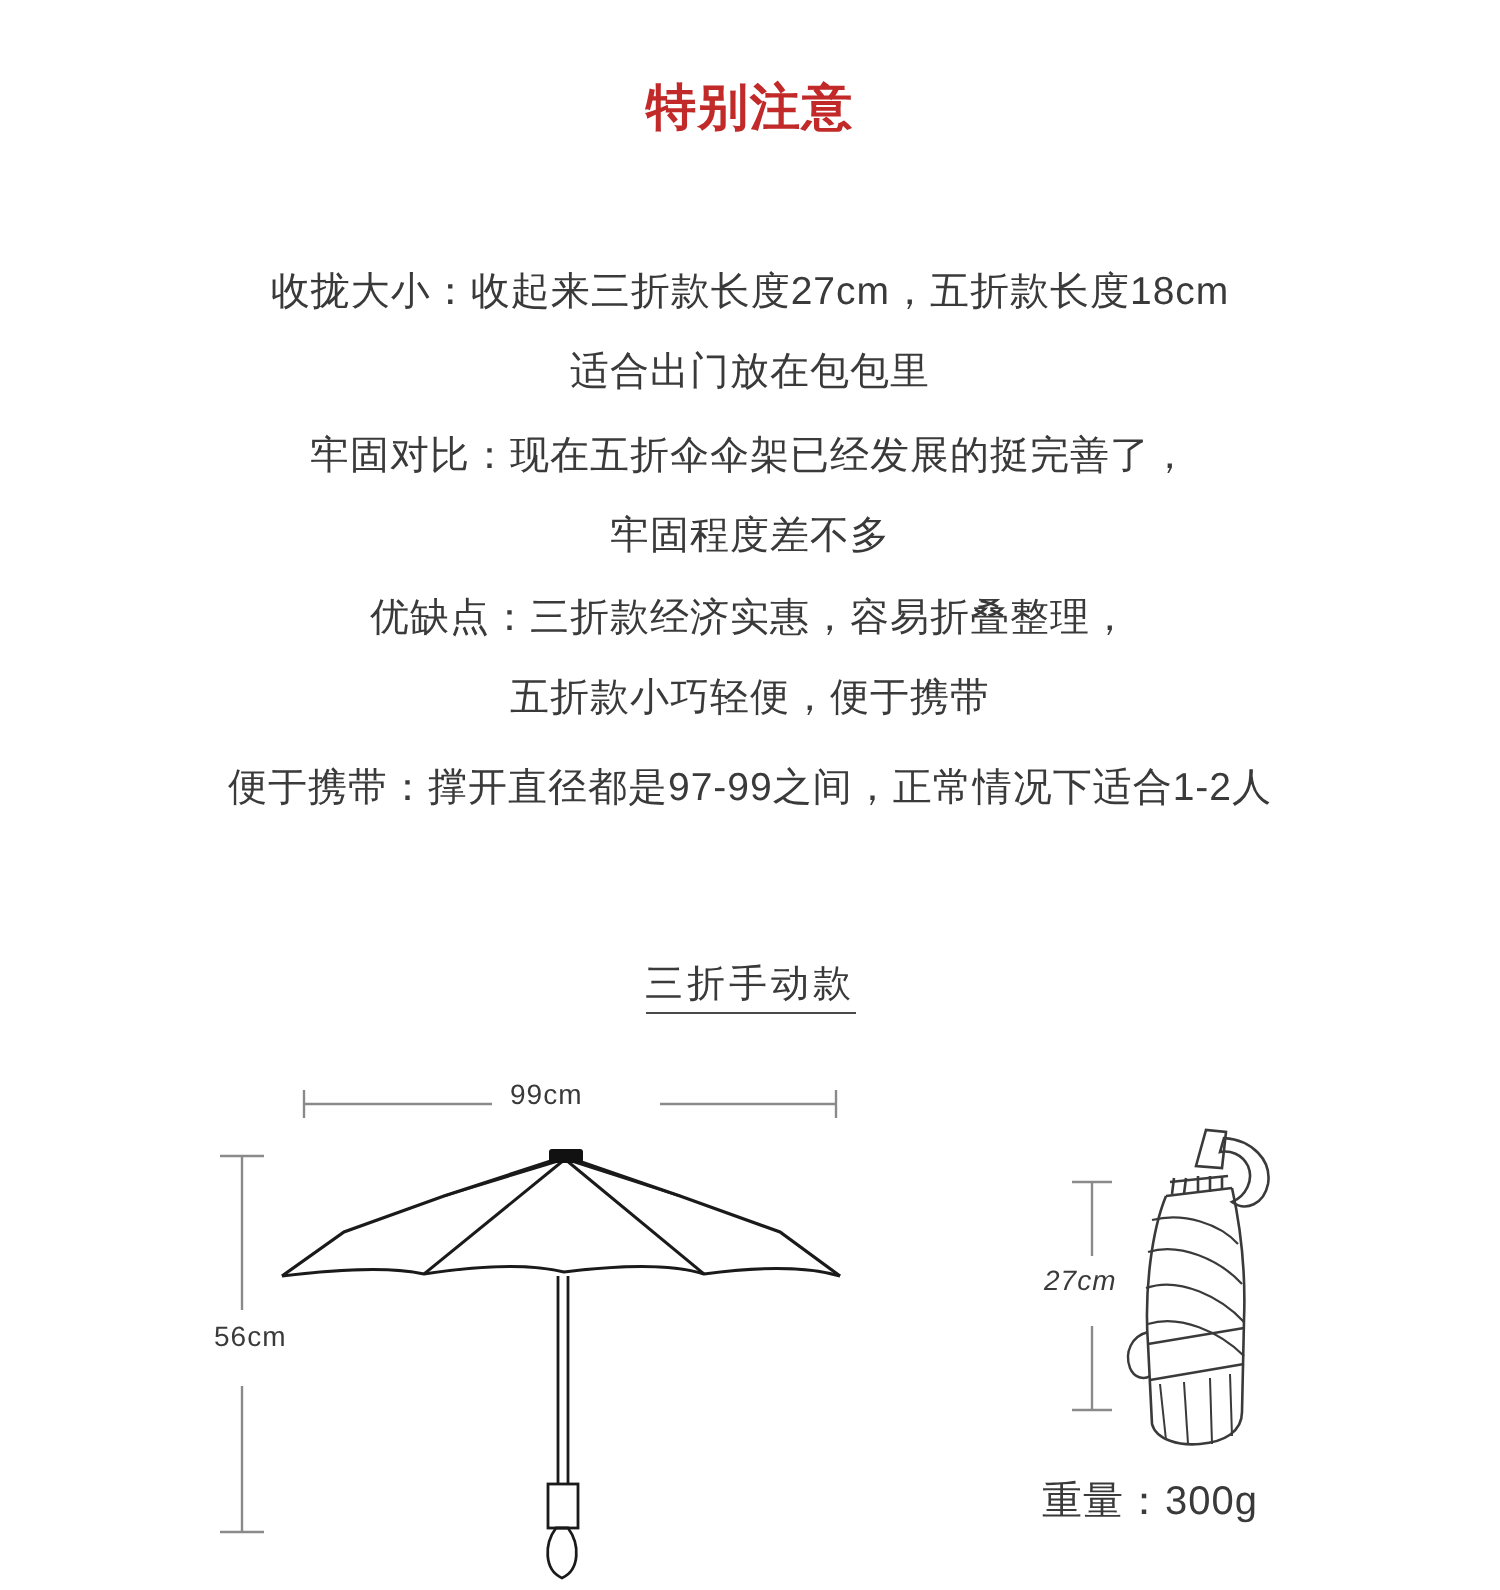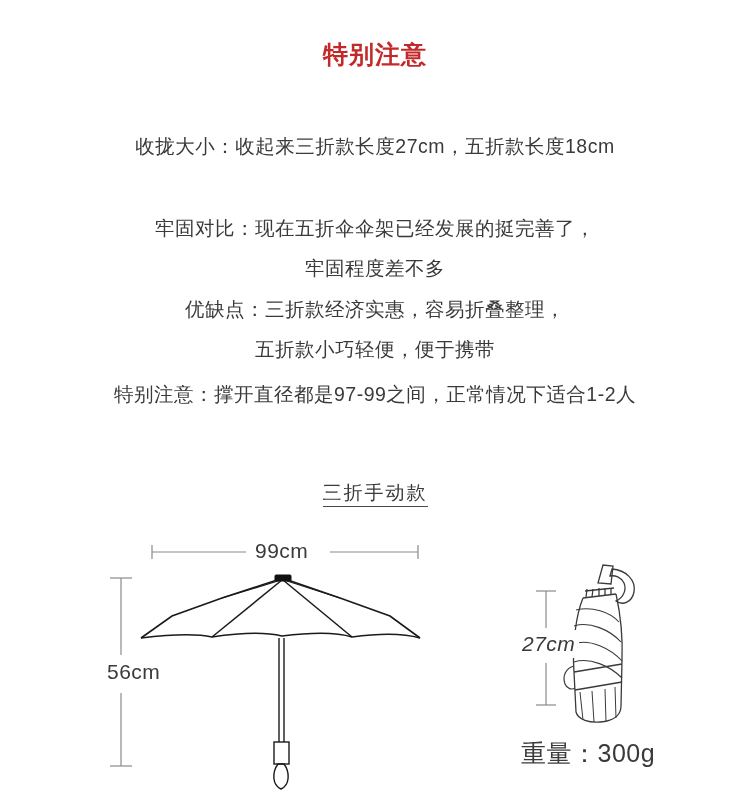--- a/index.html
+++ b/index.html
@@ -77,21 +77,21 @@
   .diagram {
     position: absolute;
     top: 0;
     left: 0;
     width: 750px;
     height: 795px;
     pointer-events: none;
   }
   .dim-label {
     position: absolute;
-    font-size: 21px;
+    font-size: 14px;
     color: #3a3a3a;
     letter-spacing: 0.5px;
     background: #ffffff;
     white-space: nowrap;
   }
   #label-99 {
     top: 539px;
     left: 248px;
     padding: 0 7px;
   }
@@ -103,47 +103,48 @@
   }
   #label-27 {
     top: 630px;
     left: 518px;
     padding: 2px 4px;
     font-style: italic;
   }
   #label-weight {
     top: 737px;
     left: 521px;
-    font-size: 25px;
+    font-size: 20px;
     letter-spacing: 0.5px;
   }
 </style>
 </head>
 <body>
 
 <div class="page">
 
   <div class="title">特别注意</div>
 
   <div class="body-block" id="block0">
     <div class="body-line">收拢大小：收起来三折款长度27cm，五折款长度18cm</div>
+    <div class="body-line">适合出门放在包包里</div>
   </div>
 
   <div class="body-block" id="block2">
     <div class="body-line">优缺点：三折款经济实惠，容易折叠整理，</div>
     <div class="body-line">五折款小巧轻便，便于携带</div>
   </div>
 
   <div class="body-block" id="block1">
     <div class="body-line">牢固对比：现在五折伞伞架已经发展的挺完善了，</div>
     <div class="body-line">牢固程度差不多</div>
   </div>
 
   <div class="body-block" id="block3">
-    <div class="body-line">特别注意：撑开直径都是97-99之间，正常情况下适合1-2人</div>
+    <div class="body-line">便于携带：撑开直径都是97-99之间，正常情况下适合1-2人</div>
   </div>
 
   <div class="section-heading">
     <span class="u">三折手动款</span>
   </div>
 
   <svg class="diagram" width="750" height="795" viewBox="0 0 750 795">
 
     <g stroke="#8a8a8a" stroke-width="1.2" fill="none">
       <line x1="152" y1="545" x2="152" y2="559"></line>

